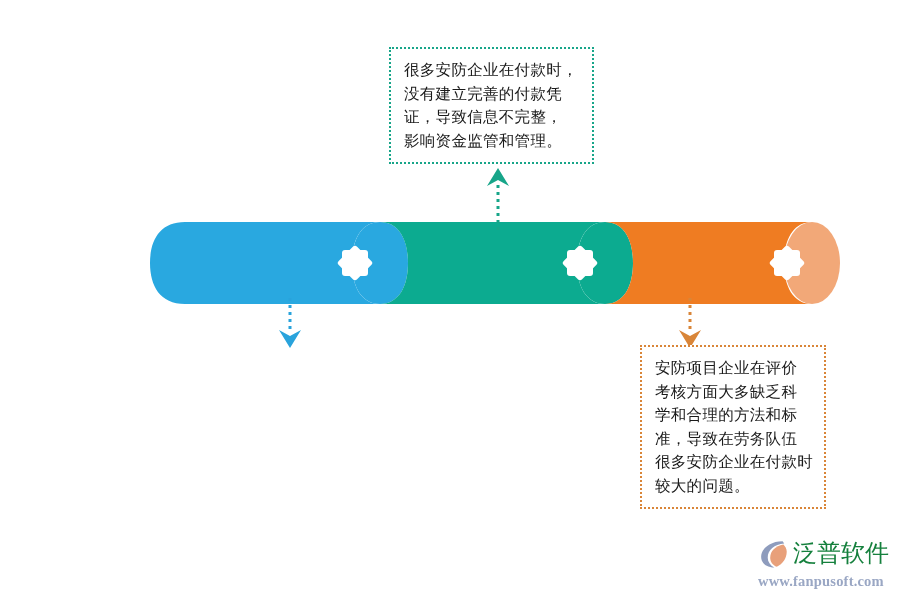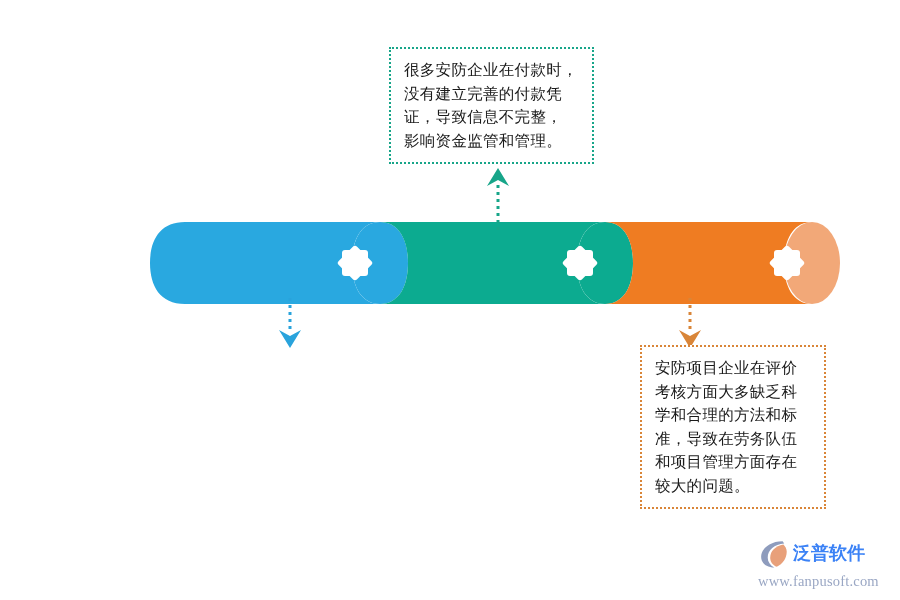--- a/index.html
+++ b/index.html
@@ -88,29 +88,29 @@
     display: flex;
     align-items: center;
     gap: 3px;
   }
   .wm-mark {
     width: 33px;
     height: 33px;
     flex: 0 0 auto;
   }
   .wm-text {
-    font-size: 18px;
-    font-weight: bold;
-    color: #3b82f6;
+    font-size: 24px;
+    font-weight: normal;
+    color: #15803d;
     letter-spacing: 0px;
     line-height: 1;
   }
   .wm-url {
     font-size: 14.5px;
-    font-weight: normal;
+    font-weight: bold;
     color: #9aa7c4;
     letter-spacing: 0.2px;
     margin-top: 3px;
     margin-left: 1px;
     font-family: "Liberation Serif", "DejaVu Serif", serif;
   }
 </style>
 </head>
 <body>
 
@@ -196,21 +196,21 @@
   <div class="callout callout-top">很多安防企业在付款时，
 没有建立完善的付款凭
 证，导致信息不完整，
 影响资金监管和管理。</div>
 
 
   <div class="callout callout-bottom-right">安防项目企业在评价
 考核方面大多缺乏科
 学和合理的方法和标
 准，导致在劳务队伍
-和项目管理方面存在
+很多安防企业在付款时
 较大的问题。</div>
 
   <div class="watermark">
     <div class="wm-row">
       <svg class="wm-mark" viewBox="0 0 40 40" xmlns="http://www.w3.org/2000/svg">
         <path d="M 31,5 C 16,5 5,14 5,24 C 5,32 12,37 21,37 C 16,34 13,30 13,25 C 13,16 21,9 33,8 Z" fill="#8e9cbd"></path>
         <path d="M 32,9 C 22,11 16,17 16,25 C 16,30 19,34 24,36 C 31,33 36,26 36,18 C 36,14 34,11 32,9 Z" fill="#e8a07a"></path>
       </svg>
       <span class="wm-text">泛普软件</span>
     </div>

